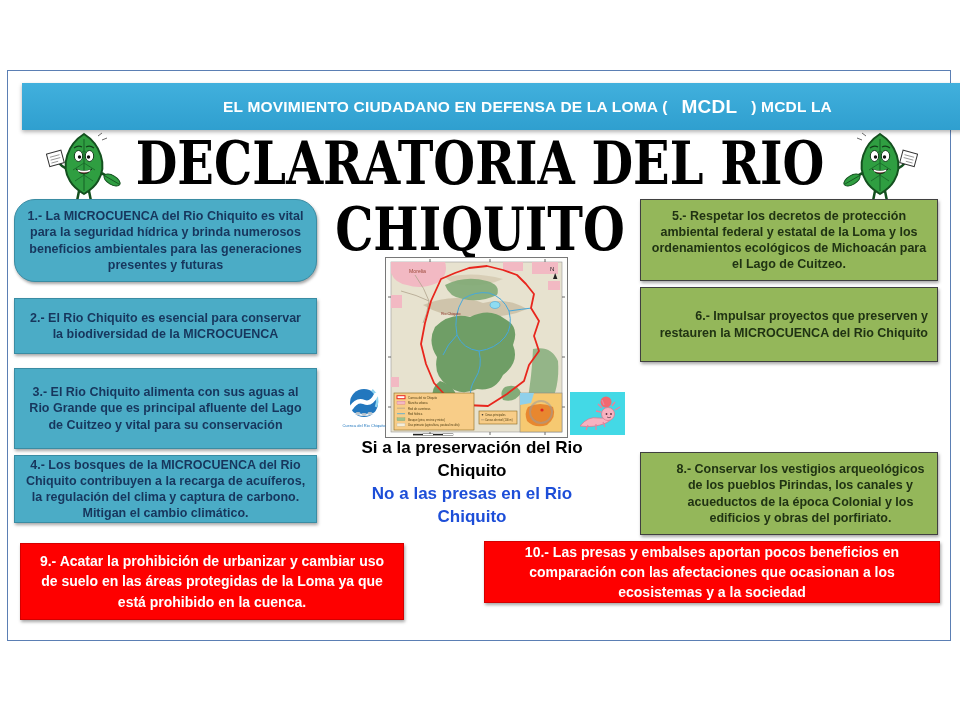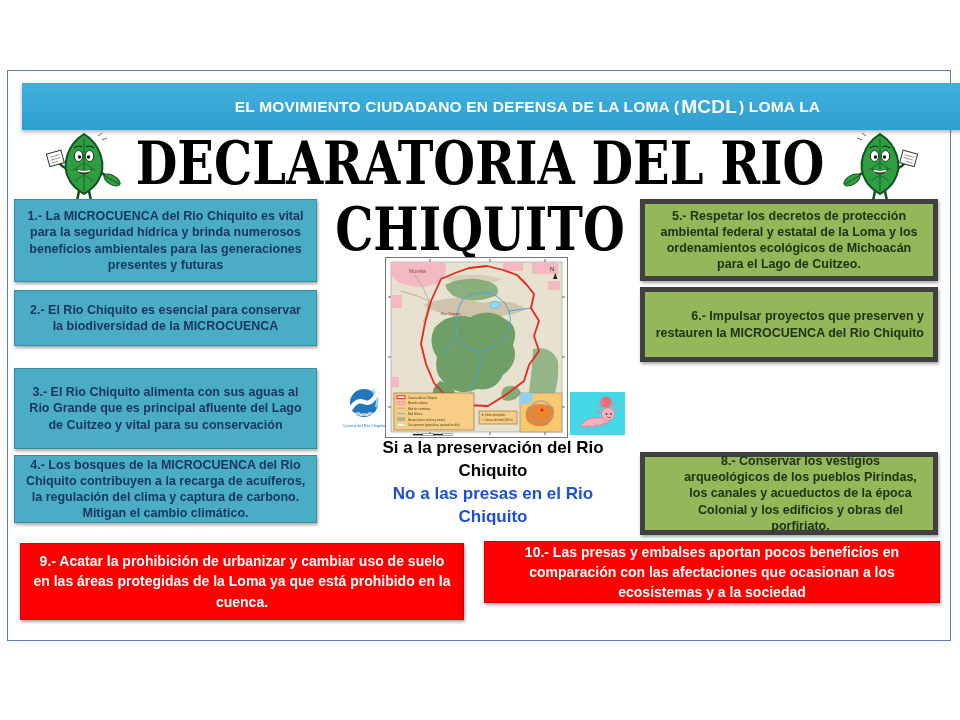--- a/index.html
+++ b/index.html
@@ -5,52 +5,52 @@
   html,body{margin:0;padding:0;background:#fff;}
   .slide{position:relative;width:960px;height:720px;background:#fff;overflow:hidden;
          font-family:"Liberation Sans",sans-serif;}
   .frame{position:absolute;left:7px;top:70px;width:942px;height:569px;
          border:1.5px solid #5b7fb4;background:#fff;}
   .header-bar{position:absolute;left:22px;top:83px;width:915px;height:47px;
          background:linear-gradient(#41b0dd,#2f9fcf);
          box-shadow:0 2px 4px rgba(0,0,0,.3);
          display:flex;align-items:center;justify-content:center;
          color:#fff;font-weight:bold;font-size:15.5px;letter-spacing:.2px;padding-left:48px;}
-  .header-bar .mcdl{font-size:19px;margin:0 2px;}
+  .header-bar .mcdl{font-size:19px;margin:0 14px;}
   .title{position:absolute;left:0;top:130px;width:960px;text-align:center;
          font-family:"DejaVu Serif",serif;font-weight:700;color:#000;
          font-size:60px;line-height:66px;transform:scaleX(.8);}
   .mascot{position:absolute;width:76px;height:78px;}
   .mascot.right svg{transform:scaleX(-1);}
   .pbox{position:absolute;box-sizing:border-box;display:flex;align-items:center;
         justify-content:center;text-align:center;padding:4px 9px;
         font-weight:bold;font-size:12.5px;line-height:1.3;
         box-shadow:1px 2px 3px rgba(0,0,0,.35);}
   .teal{left:14px;width:303px;background:#4bacc6;border:1px solid #3a8ca3;color:#17365d;}
-  .green{left:640px;width:298px;background:#94b75a;border:5px solid #404040;color:#203313;}
+  .green{left:640px;width:298px;background:#94b75a;border:1px solid #404040;color:#203313;}
   .redbox{background:#fe0000;border:1px solid #d40000;color:#fff;font-size:14px;line-height:1.45;}
-  .center-text{position:absolute;left:358px;top:437px;width:270px;text-align:center;
+  .center-text{position:absolute;left:337px;top:437px;width:270px;text-align:center;
         font-weight:bold;font-size:17px;line-height:1.35;}
   .center-text .si{color:#000;}
   .center-text .no{color:#1d4ed8;}
   .map{position:absolute;left:385px;top:257px;width:183px;height:181px;}
   .logo{position:absolute;left:341px;top:387px;width:46px;}
   .axolotl{position:absolute;left:570px;top:392px;width:55px;height:43px;}
   svg{display:block;}
 </style>
 </head>
 <body>
 
 <div class="slide">
   <div class="frame"></div>
 
   <div class="header-bar">
     <span>EL MOVIMIENTO CIUDADANO EN DEFENSA DE LA LOMA (</span>
       <span class="mcdl">MCDL</span>
-      <span>) LOMA LA</span>
+      <span>) MCDL LA</span>
   </div>
 
   <div class="title">
     <div>DECLARATORIA DEL RIO</div>
     <div>CHIQUITO</div>
   </div>
 
   <div class="mascot" style="left:46px;top:131px;">
     <svg viewBox="0 0 76 78" width="76" height="78">
       <path d="M52 5 l4 -3 M56 9 l5 -2" stroke="#666" stroke-width="1" fill="none"></path>
@@ -102,24 +102,24 @@
       <ellipse cx="32.5" cy="25" rx="4.2" ry="5.5" fill="#fff" stroke="#123e1a"></ellipse>
       <ellipse cx="43.5" cy="25" rx="4.2" ry="5.5" fill="#fff" stroke="#123e1a"></ellipse>
       <circle cx="33.5" cy="26" r="1.7" fill="#111"></circle>
       <circle cx="42.5" cy="26" r="1.7" fill="#111"></circle>
       <path d="M28 17 q4 -3 8 -1 M40 16 q4 -2 8 1" stroke="#123e1a" stroke-width="1.2" fill="none"></path>
       <path d="M30 38 Q38 48 46 38 Q38 42 30 38 Z" fill="#5d1616" stroke="#123e1a"></path>
       <path d="M31.5 38.5 Q38 41 44.5 38.5 L44 40.2 Q38 43 32 40.2 Z" fill="#fff"></path>
     </svg>
   </div>
 
-  <div class="pbox teal" style="top:199px;height:83px;">
+  <div class="pbox teal" style="top:199px;height:83px;border-radius:21px;">
       <span>1.- La MICROCUENCA del Rio Chiquito es vital para la seguridad hídrica y brinda numerosos beneficios ambientales para las generaciones presentes y futuras</span>
     </div>
-  <div class="pbox teal" style="top:290px;height:56px;">
+  <div class="pbox teal" style="top:298px;height:56px;">
       <span>2.- El Rio Chiquito es esencial para conservar la biodiversidad de la MICROCUENCA</span>
     </div>
   <div class="pbox teal" style="top:368px;height:81px;">
       <span>3.- El Rio Chiquito alimenta con sus aguas al Rio Grande que es principal afluente del Lago de Cuitzeo y vital para su conservación</span>
     </div>
   <div class="pbox teal" style="top:455px;height:68px;">
       <span>4.- Los bosques de la MICROCUENCA del Rio Chiquito contribuyen a la recarga de acuíferos, la regulación del clima y captura de carbono. Mitigan el cambio climático.</span>
     </div>
 
   <div class="pbox green" style="top:199px;height:82px;">
@@ -224,19 +224,19 @@
       <path d="M37 25 q2 1.5 4 0" stroke="#5a3040" stroke-width="0.7" fill="none"></path>
       <path d="M18 33 l-2 5 M26 32 l0 6 M33 30 l2 5" stroke="#e8849c" stroke-width="1.2"></path>
     </svg>
   </div>
 
   <div class="center-text">
     <div class="si">Si a la preservación del Rio Chiquito</div>
     <div class="no">No a las presas en el Rio Chiquito</div>
   </div>
 
-  <div class="pbox redbox" style="left:20px;top:543px;width:444px;height:77px;">
+  <div class="pbox redbox" style="left:20px;top:543px;width:384px;height:77px;">
       <span>9.- Acatar la prohibición de urbanizar y cambiar uso de suelo en las áreas protegidas de la Loma ya que está prohibido en la cuenca.</span>
     </div>
   <div class="pbox redbox" style="left:484px;top:541px;width:456px;height:62px;">
       <span>10.- Las presas y embalses aportan pocos beneficios en comparación con las afectaciones que ocasionan a los ecosistemas y a la sociedad</span>
     </div>
 </div>
 
 </body></html>

